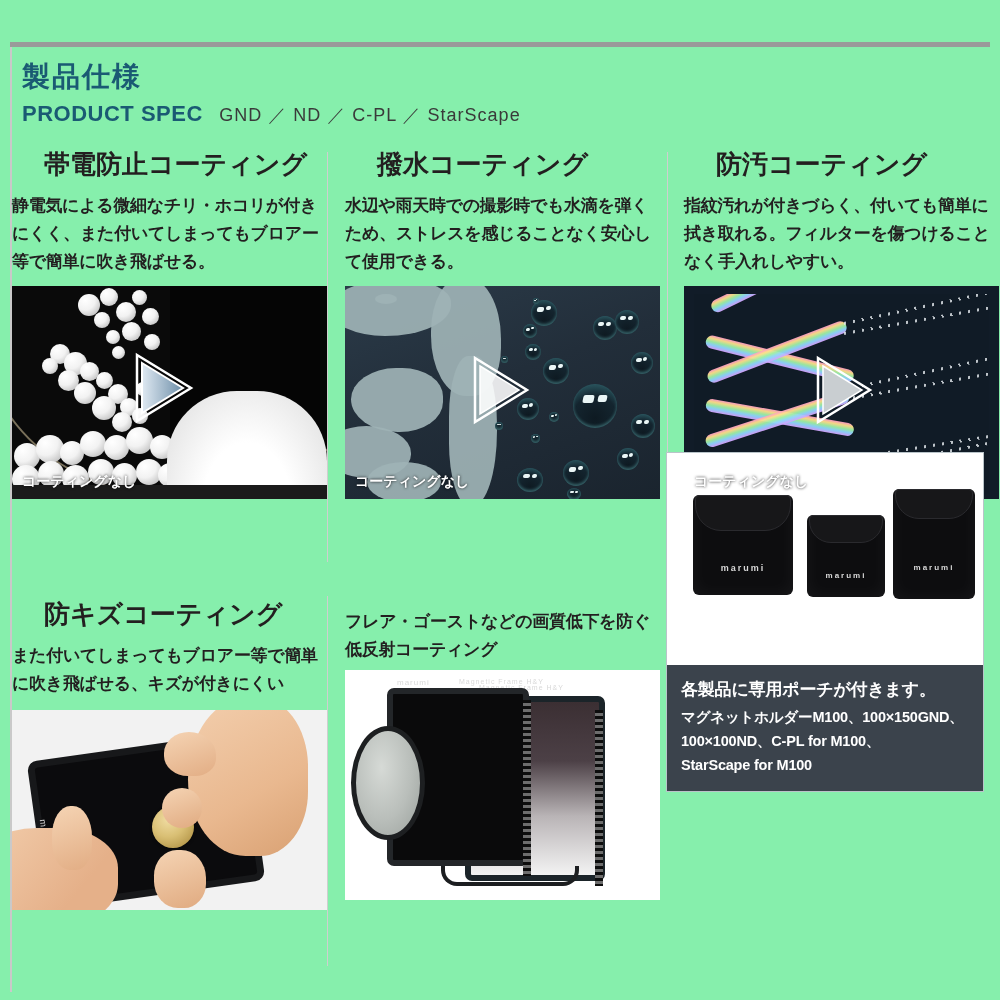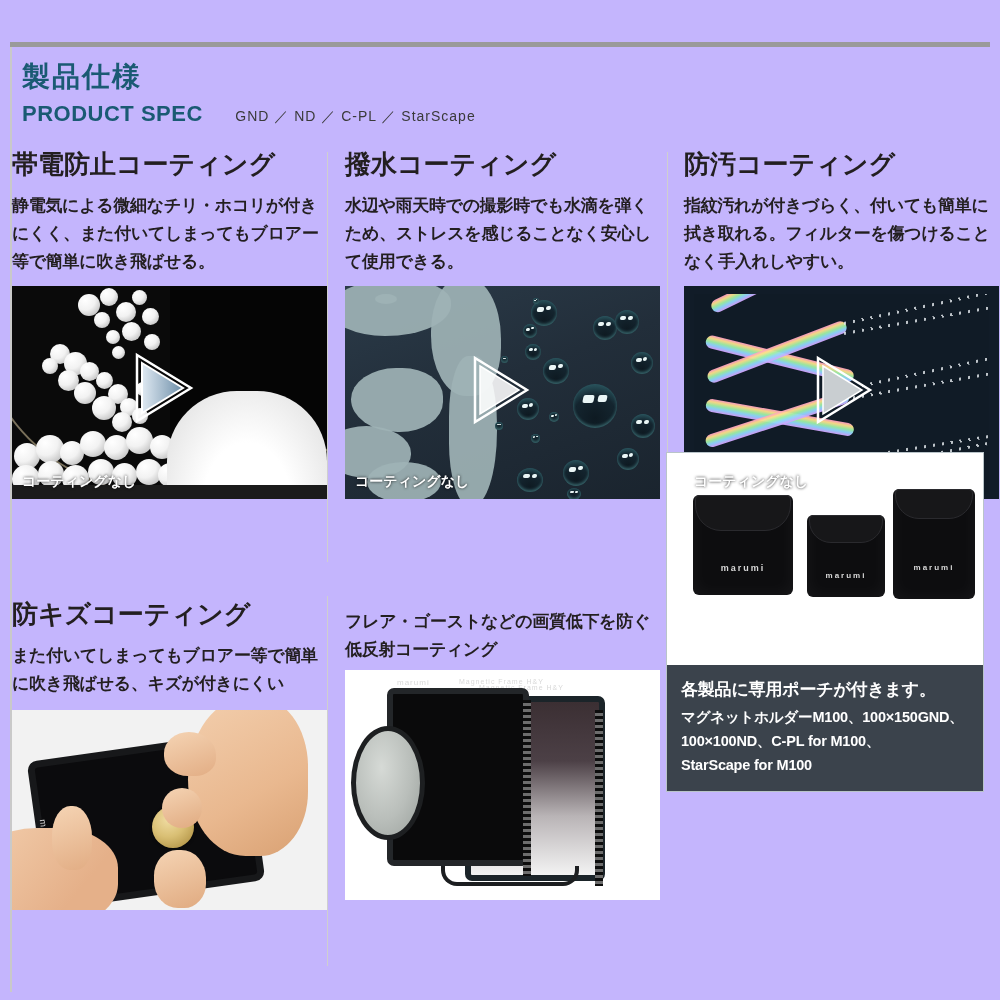--- a/index.html
+++ b/index.html
@@ -13,21 +13,21 @@
     font-family: "Liberation Sans", "DejaVu Sans", sans-serif;
     overflow: hidden;
     position: relative;
   }
 
   
   #page {
     position: absolute;
     left: 0; top: 0;
     width: 1000px; height: 1000px;
-    background: #c4b5fd;
+    background: #86efac;
   }
   .top-rule {
     position: absolute;
     left: 10px; top: 42px;
     width: 980px; height: 5px;
     background: #9a9a9a;
   }
   .frame-left {
     position: absolute;
     left: 10px; top: 47px;
@@ -54,24 +54,24 @@
     line-height: 26px;
     white-space: nowrap;
   }
   .spec-head .en {
     font-size: 22px;
     font-weight: bold;
     color: #1a5a73;
     letter-spacing: 0.5px;
   }
   .spec-head .models {
-    font-size: 14px;
+    font-size: 18px;
     color: #3a3a3a;
     letter-spacing: 1px;
-    margin-left: 28px;
+    margin-left: 12px;
   }
 
   
   .grid {
     position: absolute;
     left: 12px; top: 148px;
     width: 978px;
     height: 840px;
   }
   .col-div {
@@ -97,20 +97,21 @@
 
   .cell h3 {
     margin: 0;
     font-family: "Liberation Serif", "DejaVu Serif", serif;
     font-size: 26px;
     font-weight: bold;
     color: #231f20;
     line-height: 34px;
     letter-spacing: 0px;
     white-space: nowrap;
+    padding-left: 32px;
   }
   .cell p.desc {
     margin: 10px 0 0 0;
     font-size: 17px;
     font-weight: bold;
     color: #231f20;
     line-height: 28px;
     letter-spacing: -0.3px;
     width: 312px;
   }

